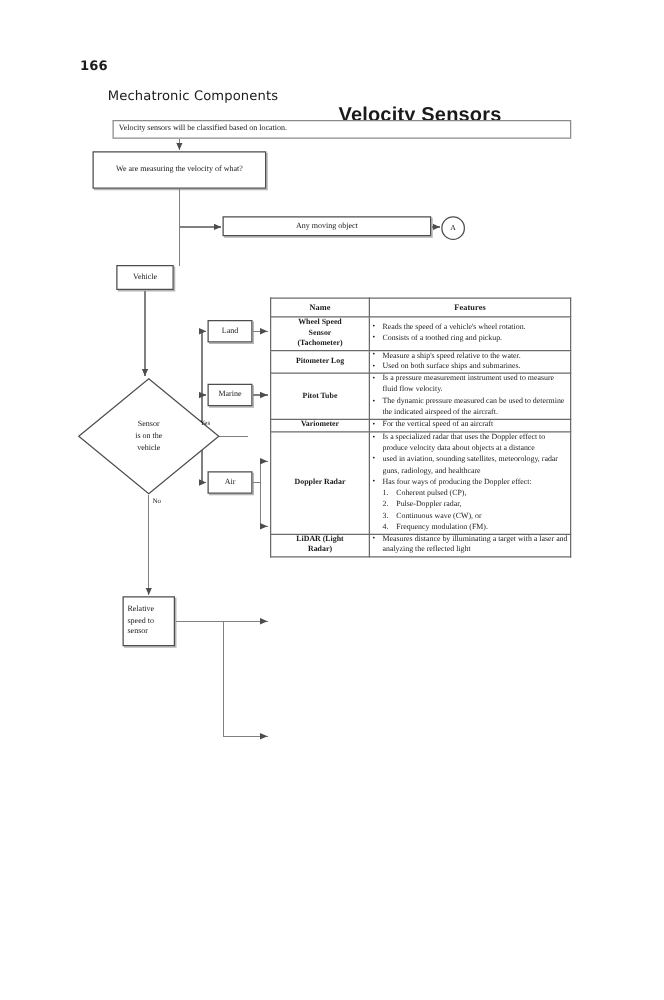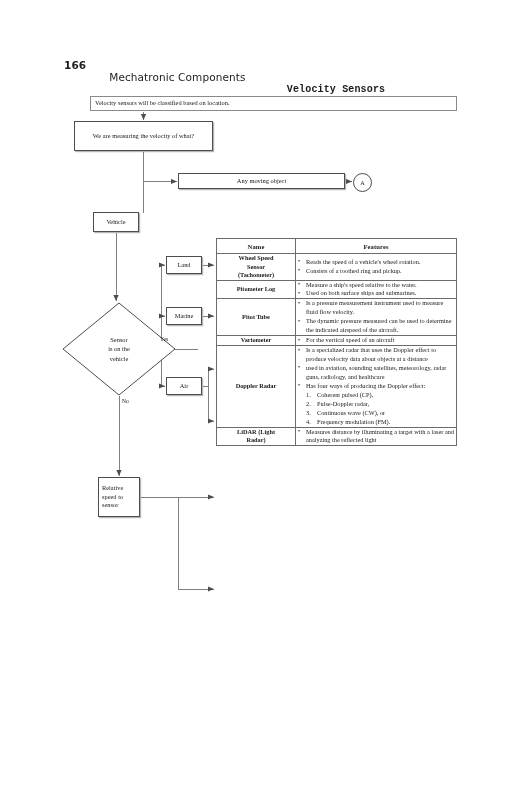--- a/index.html
+++ b/index.html
@@ -19,22 +19,22 @@
     background: #ffffff;
     overflow: hidden;
   }
 
   
   #page-header {
     position: absolute;
     left: 64px;
     top: 47px;
     display: flex;
-    align-items: center;
-    gap: 23px;
+    align-items: flex-start;
+    gap: 0;
     font-family: "DejaVu Sans", sans-serif;
     font-size: 10.5px;
     letter-spacing: .1px;
     color: #1c1c1c;
   }
   #page-header .folio {
     font-weight: bold;
     font-size: 10.5px;
   }
   #page-header .chapter-title {
@@ -42,23 +42,23 @@
     margin-top: 24px;
   }
 
   
   .figure-title {
     position: absolute;
     left: 216px;
     top: 84px;
     width: 240px;
     text-align: center;
-    font-family: Liberation Mono, monospace;
+    font-family: Liberation Sans, sans-serif;
     font-weight: bold;
-    font-size: 10px;
+    font-size: 16px;
     letter-spacing: .15px;
   }
 
   
   .node {
     position: absolute;
     box-sizing: border-box;
     border: 1px solid #4d4d4d;
     background: #ffffff;
     font-size: 6.4px;

